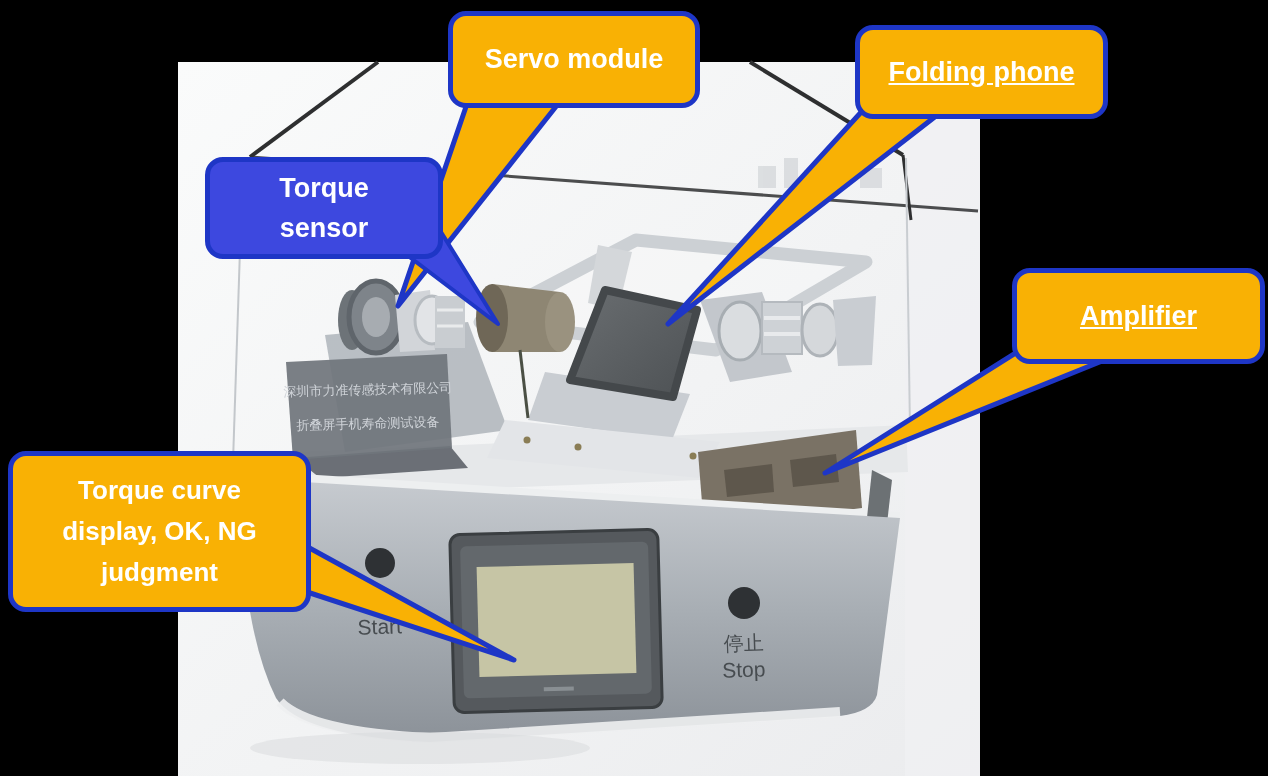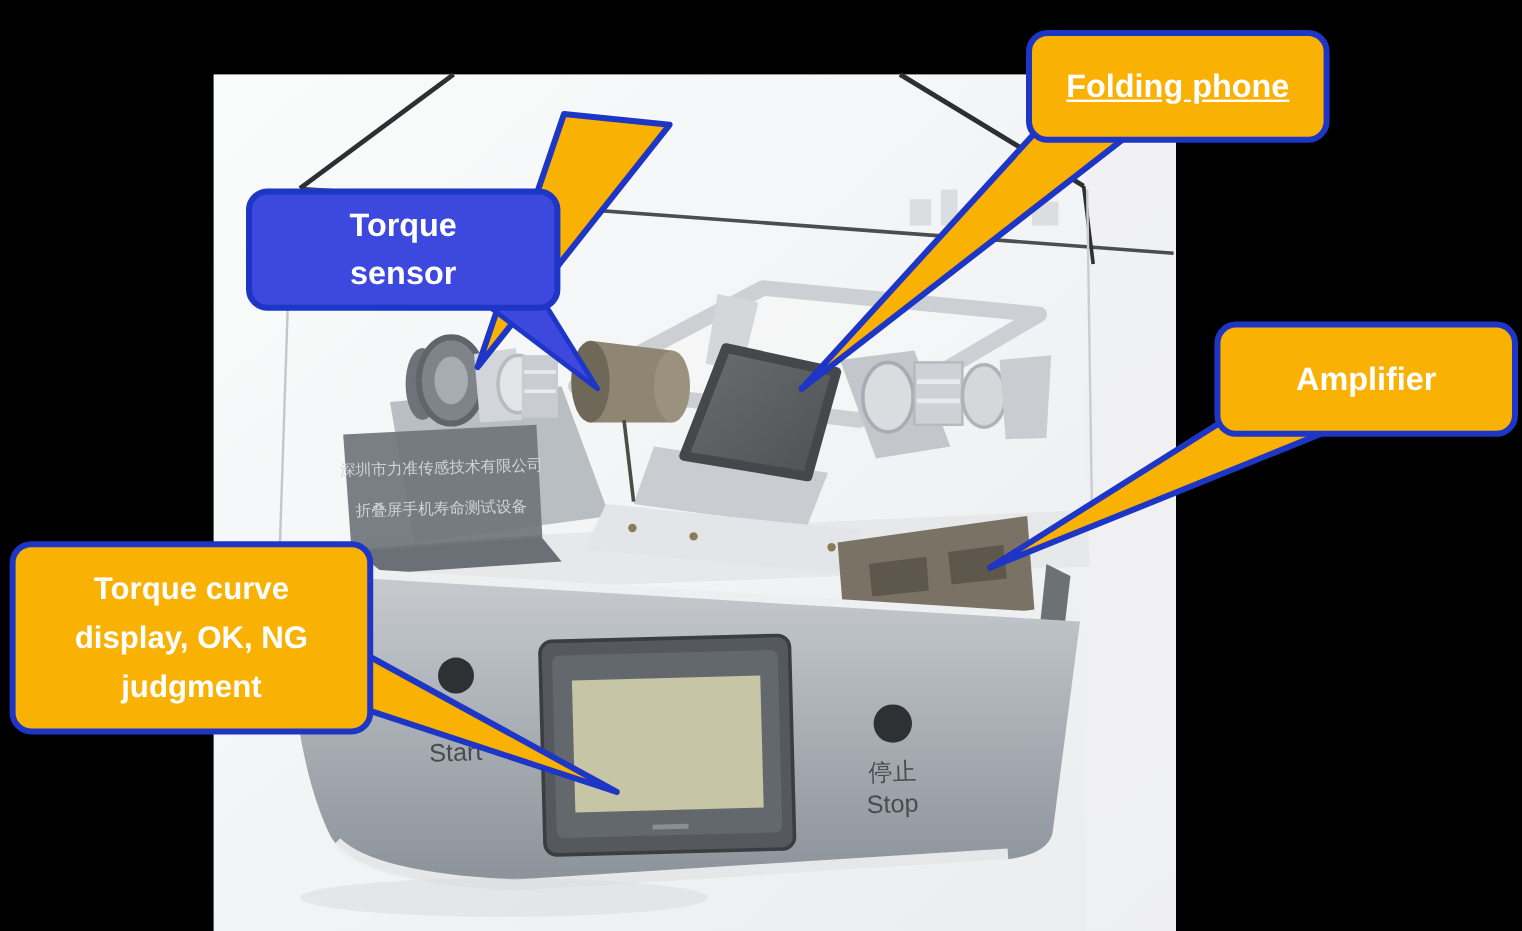--- a/index.html
+++ b/index.html
@@ -7,23 +7,23 @@
          font-family:"Liberation Sans",sans-serif;}
   #machine-svg{position:absolute;left:0;top:0;z-index:1;}
   .callout{position:absolute;z-index:2;box-sizing:border-box;
            border:5px solid #1E36C6;border-radius:18px;color:#fff;font-weight:700;
            display:flex;align-items:center;justify-content:center;text-align:center;
            font-family:"Liberation Sans",sans-serif;}
   .callout.orange{background:#F9B104;}
   .callout.blue{background:#3D48DF;}
   #c-servo{left:448px;top:11px;width:252px;height:97px;font-size:27px;}
   #c-folding{left:855px;top:25px;width:253px;height:94px;font-size:27px;text-decoration:underline;}
-  #c-torque-sensor{left:205px;top:157px;width:262px;height:102px;font-size:27px;
+  #c-torque-sensor{left:205px;top:157px;width:238px;height:102px;font-size:27px;
                    line-height:1.5;padding:0 56px;}
-  #c-amplifier{left:1012px;top:268px;width:253px;height:96px;font-size:27px;}
+  #c-amplifier{left:1012px;top:268px;width:253px;height:96px;font-size:27px;text-decoration:underline;}
   #c-torque-curve{left:8px;top:451px;width:303px;height:161px;font-size:26px;
                   line-height:1.57;padding:12px 18px;}
   .svg-text{font-family:"Liberation Sans",sans-serif;}
 </style>
 </head>
 <body>
 
 <div id="stage">
 
 <svg id="machine-svg" width="1268" height="776" viewBox="0 0 1268 776">
@@ -148,20 +148,23 @@
 
   <g stroke="#1E36C6" stroke-width="5" stroke-linejoin="round">
     <polygon points="470,95 558,104 398,306" fill="#F9B104"></polygon>
     <polygon points="399,249 441,232 498,324" fill="#3D48DF" stroke-width="4"></polygon>
     <polygon points="864,109 936,116 668,324" fill="#F9B104"></polygon>
     <polygon points="1022,349 1112,357 825,473" fill="#F9B104"></polygon>
     <polygon points="304,545 304,591 514,660" fill="#F9B104"></polygon>
   </g>
 </svg>
 
+  <div class="callout orange" id="c-servo">
+    <span>Servo module</span>
+  </div>
   <div class="callout orange" id="c-folding">
     <span>Folding phone</span>
   </div>
   <div class="callout blue" id="c-torque-sensor">
     <span>Torque sensor</span>
   </div>
   <div class="callout orange" id="c-amplifier">
     <span>Amplifier</span>
   </div>
   <div class="callout orange" id="c-torque-curve">

